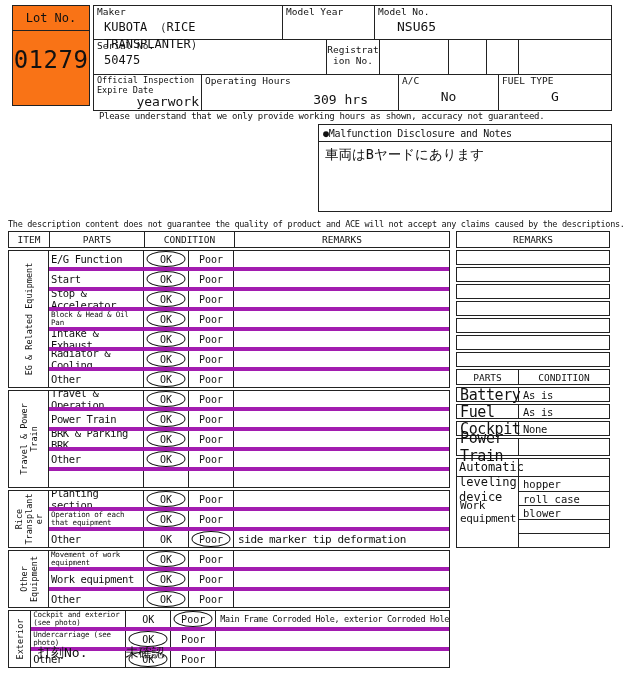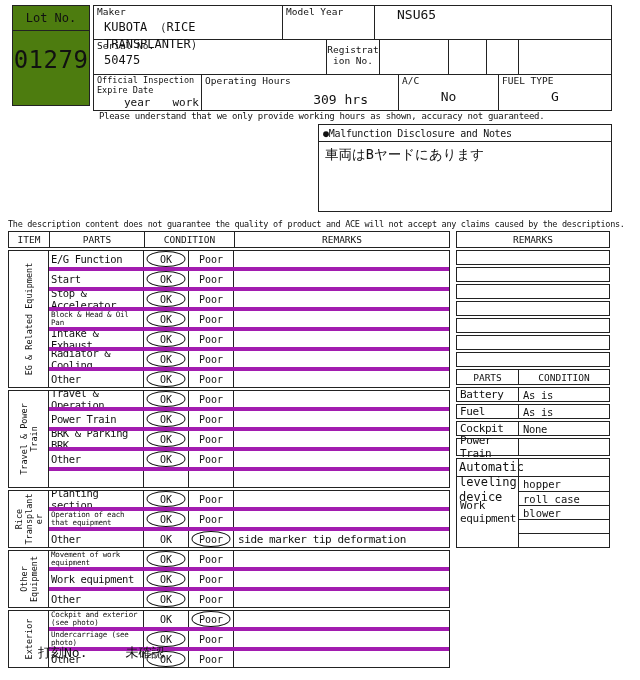--- a/index.html
+++ b/index.html
@@ -2,36 +2,36 @@
 <html><head>
 <meta charset="utf-8">
 <style>
   html,body{margin:0;padding:0;}
   body{
     width:640px;height:680px;background:#ffffff;position:relative;
     font-family:"DejaVu Sans Mono", monospace;color:#111;
     -webkit-font-smoothing:antialiased;
   }
   
-  #lot-box{position:absolute;left:12px;top:5px;width:78px;height:101px;border:1px solid #222;box-sizing:border-box;background:#4d7c0f;}
+  #lot-box{position:absolute;left:12px;top:5px;width:78px;height:101px;border:1px solid #222;box-sizing:border-box;background:#f97316;}
   #lot-box .lot-header{height:24px;border-bottom:1px solid #222;display:flex;align-items:center;justify-content:center;font-size:12px;}
   #lot-box .lot-value{text-align:center;font-size:24px;margin-top:15px;letter-spacing:0.5px;}
   
   #header-table{position:absolute;left:93px;top:5px;width:519px;border:1px solid #222;box-sizing:border-box;}
   .hrow{display:flex;}
   .hrow + .hrow{border-top:1px solid #222;}
   .hcell{box-sizing:border-box;position:relative;}
   .hcell + .hcell{border-left:1px solid #222;}
   .hlabel{font-size:9.5px;padding:1px 0 0 3px;line-height:1.15;}
   .hvalue{font-size:12px;padding-left:10px;margin-top:1px;}
   #row1{height:33px;}
   #row2{height:34px;}
   #row3{height:35px;}
   .reg-label{font-size:9.5px;text-align:center;word-break:break-all;line-height:1.2;padding-top:4px;}
-  .ym-line{position:absolute;bottom:1px;right:2px;font-size:11px;display:flex;gap:22px;}
+  .ym-line{position:absolute;bottom:1px;right:2px;font-size:13px;display:flex;gap:0;}
   .hours-value{position:absolute;bottom:3px;right:30px;font-size:13px;}
   .center-value{text-align:center;font-size:13px;margin-top:2px;}
   
   #hours-note{position:absolute;left:99px;top:111px;font-size:9px;letter-spacing:-0.3px;white-space:nowrap;}
   #malfunction-box{position:absolute;left:318px;top:124px;width:294px;height:88px;border:1px solid #222;box-sizing:border-box;}
   #malfunction-box .mf-header{height:16px;border-bottom:1px solid #222;font-size:10px;display:flex;align-items:center;padding-left:4px;letter-spacing:-0.3px;}
   #malfunction-box .mf-body{padding:4px 6px;font-size:13.5px;}
   #disclaimer{position:absolute;left:8px;top:219px;font-size:8.5px;letter-spacing:-0.3px;white-space:nowrap;}
   
   #main-table{position:absolute;left:8px;top:231px;width:442px;}
@@ -55,21 +55,21 @@
   .remark{flex:1;display:flex;align-items:center;padding-left:4px;font-size:11px;letter-spacing:-0.4px;overflow:hidden;white-space:nowrap;}
   .remark.small{font-size:8.5px;letter-spacing:-0.35px;}
   
   #right-panel{position:absolute;left:456px;top:231px;width:154px;}
   .rp-box{border:1px solid #222;box-sizing:border-box;margin-bottom:2px;}
   #rp-remarks-header{height:17px;display:flex;align-items:center;justify-content:center;font-size:9.5px;}
   .rp-empty-row{height:15px;}
   .pc-header{height:16px;display:flex;font-size:9.5px;}
   .pc-header > div{display:flex;align-items:center;justify-content:center;box-sizing:border-box;}
   .pc-row{height:15px;display:flex;}
-  .pc-left{width:62px;border-right:1px solid #222;box-sizing:border-box;display:flex;align-items:center;padding-left:3px;font-size:11px;letter-spacing:-0.4px;}
+  .pc-left{width:62px;border-right:1px solid #222;box-sizing:border-box;display:flex;align-items:center;padding-left:3px;font-size:15px;letter-spacing:-0.4px;}
   .pc-right{flex:1;display:flex;align-items:center;padding-left:4px;font-size:10.5px;letter-spacing:-0.3px;}
   #pc-row-last{height:18px;}
   
   #equip-box{border:1px solid #222;box-sizing:border-box;}
   .lev-row{display:flex;height:17px;border-bottom:1px solid #222;}
   .lev-label{width:62px;border-right:1px solid #222;box-sizing:border-box;font-size:12px;line-height:1.25;padding:1px 0 0 2px;}
   .equip-group{display:flex;}
   .eg-label{width:62px;border-right:1px solid #222;box-sizing:border-box;display:flex;align-items:center;padding-left:3px;font-size:11px;letter-spacing:-0.4px;}
   .eg-rows{flex:1;}
   .eg-row{height:14px;display:flex;align-items:center;padding-left:4px;font-size:10.5px;box-sizing:border-box;}
@@ -90,20 +90,21 @@
   <div class="hrow" id="row1">
     <div class="hcell" style="width:188px;">
       <div class="hlabel">Maker</div>
       <div class="hvalue">KUBOTA （RICE TRANSPLANTER）</div>
     </div>
     <div class="hcell" style="width:92px;">
       <div class="hlabel">Model Year</div>
       <div class="hvalue"></div>
     </div>
     <div class="hcell" style="flex:1;">
+      <div class="hlabel">Model No.</div>
       <div class="hvalue" style="padding-left:22px;font-size:13px;">NSU65</div>
     </div>
   </div>
   <div class="hrow" id="row2">
     <div class="hcell" style="width:232px;">
       <div class="hlabel">Serial No.</div>
       <div class="hvalue">50475</div>
     </div>
     <div class="hcell reg-label" style="width:53px;">Registration No.</div>
     <div class="hcell" style="width:69px;"></div>
@@ -394,20 +395,21 @@
         <div class="rows">
           <div class="mrow">
             <div class="part small">Cockpit and exterior (see photo)</div>
             <div class="cond">
               <span class="ctext">OK</span>
             </div>
             <div class="cond">
               <span class="ctext">Poor</span>
               <span class="circ"></span>
             </div>
+            <div class="remark small">Main Frame Corroded Hole, exterior Corroded Hole</div>
           </div>
           <div class="mrow">
             <div class="part small">Undercarriage (see photo)</div>
             <div class="cond">
               <span class="ctext">OK</span>
               <span class="circ"></span>
             </div>
             <div class="cond">
               <span class="ctext">Poor</span>
             </div>

